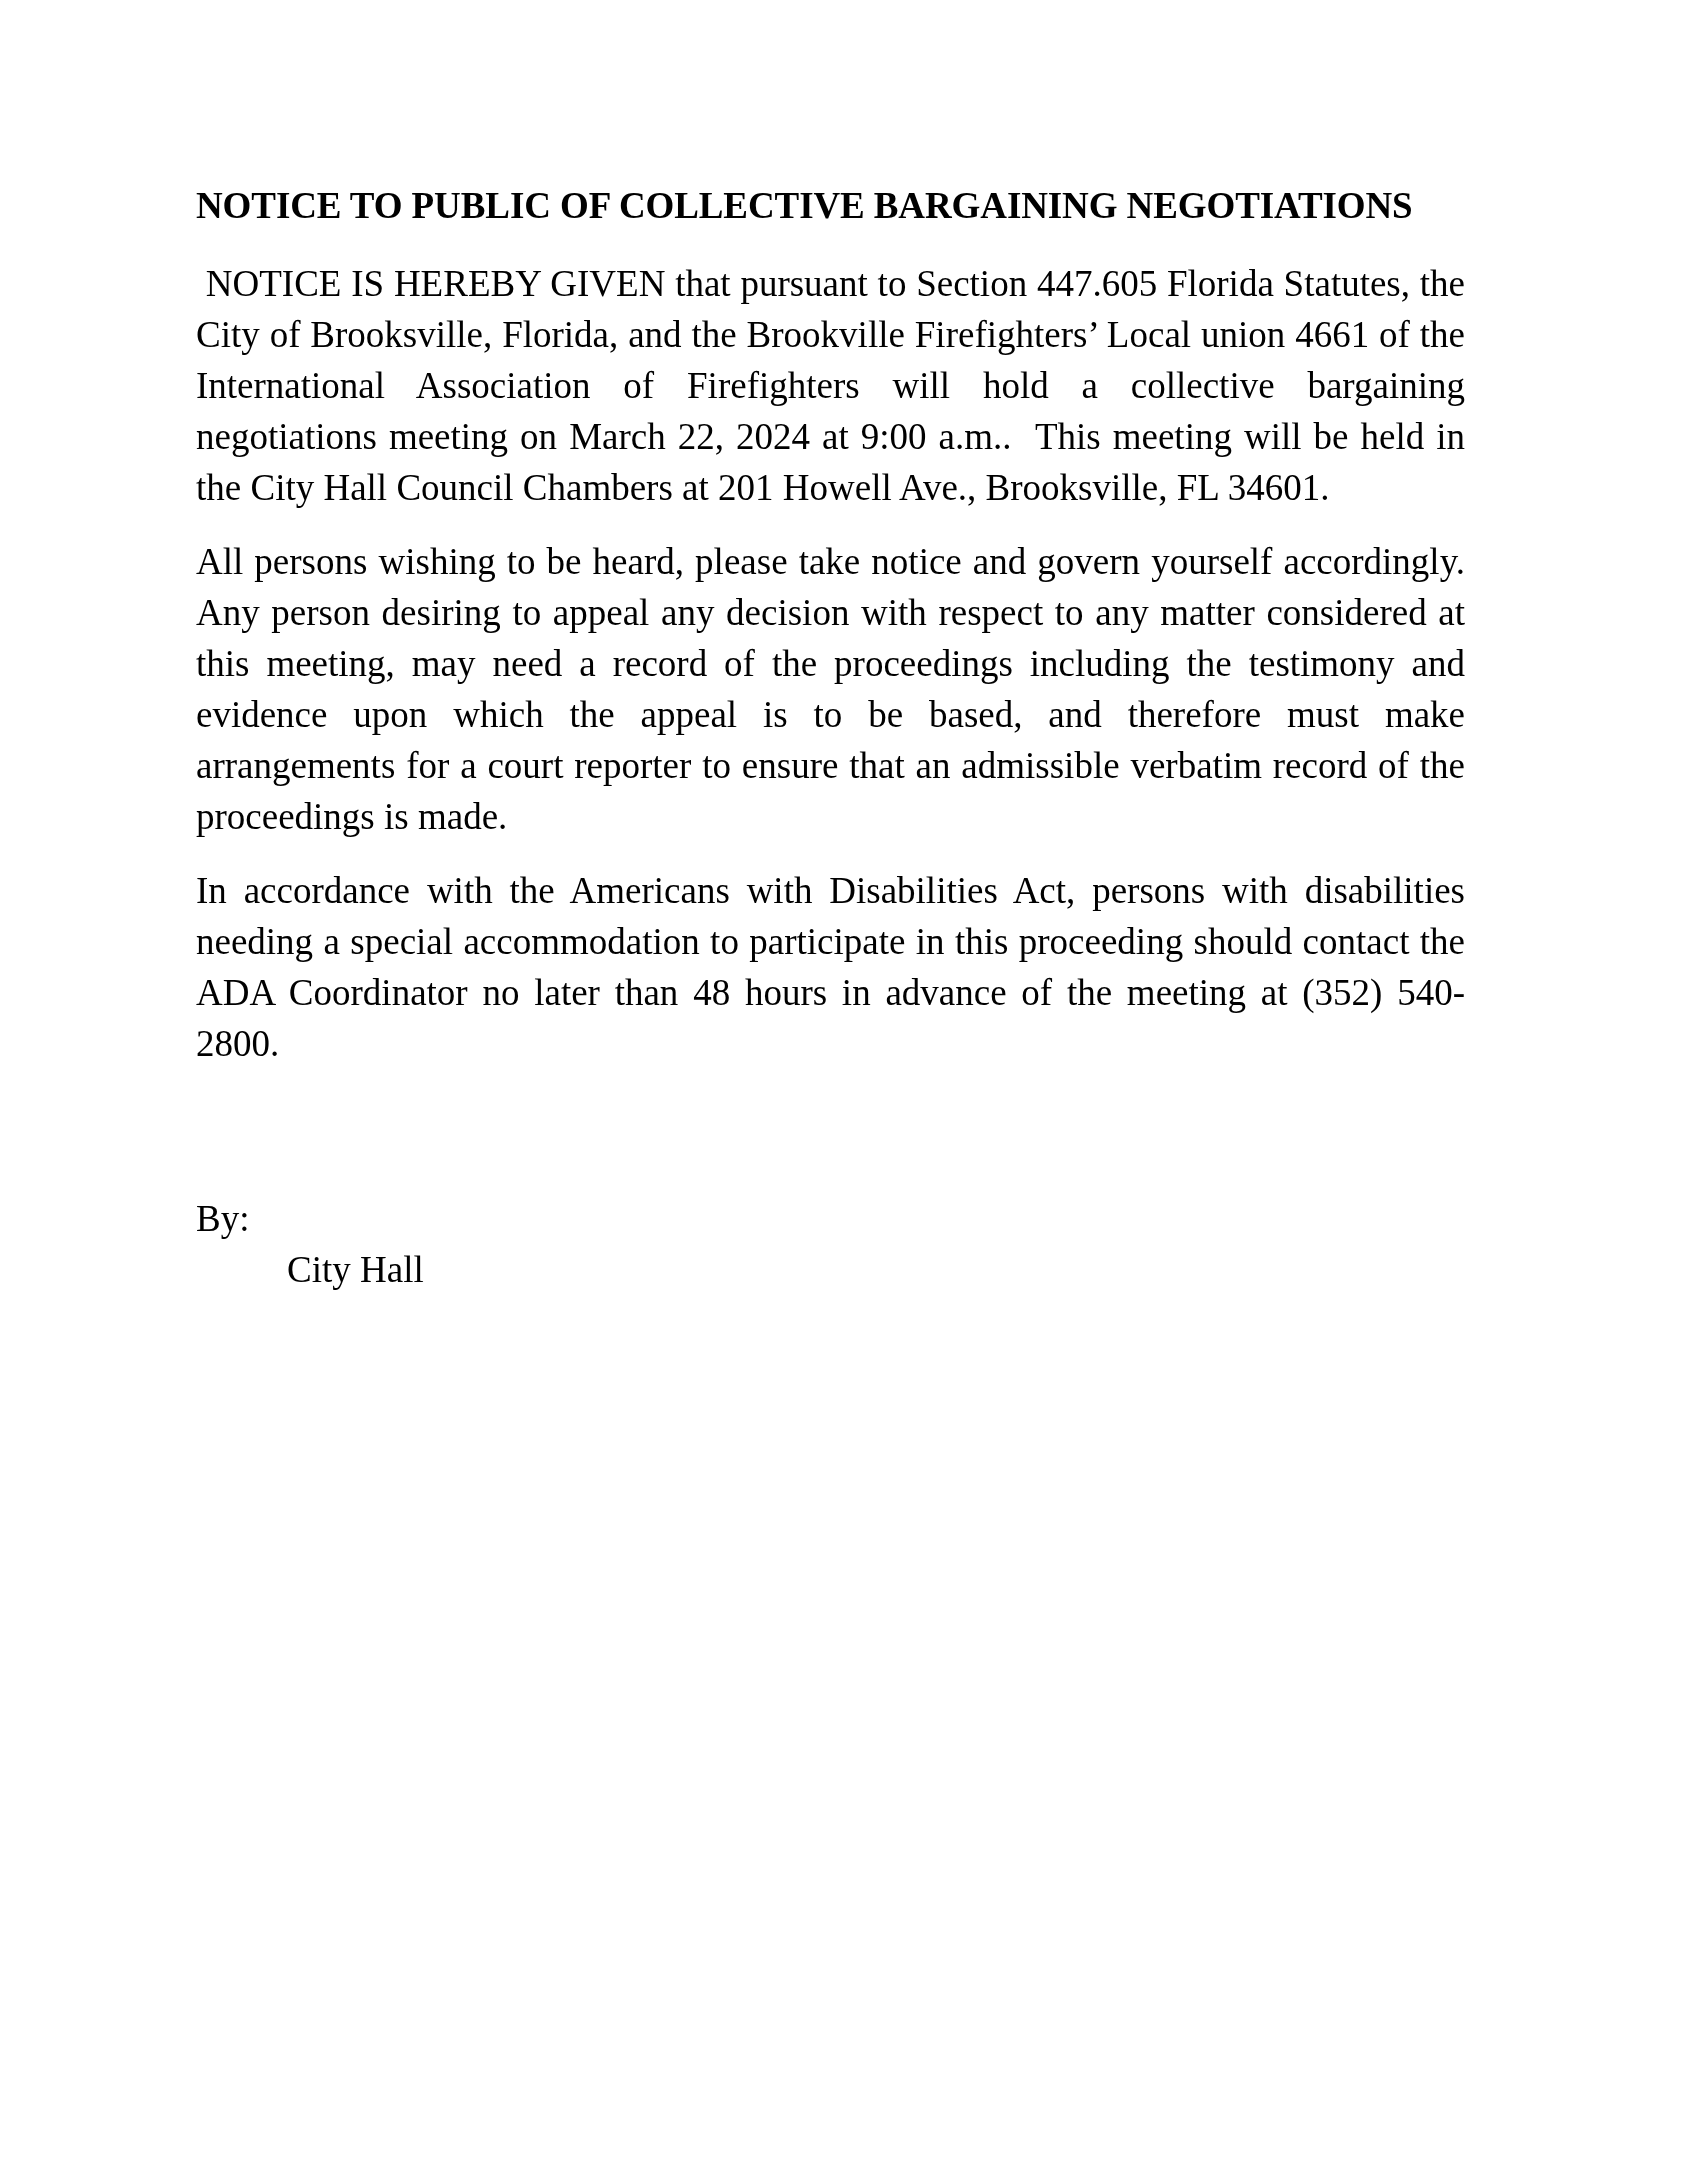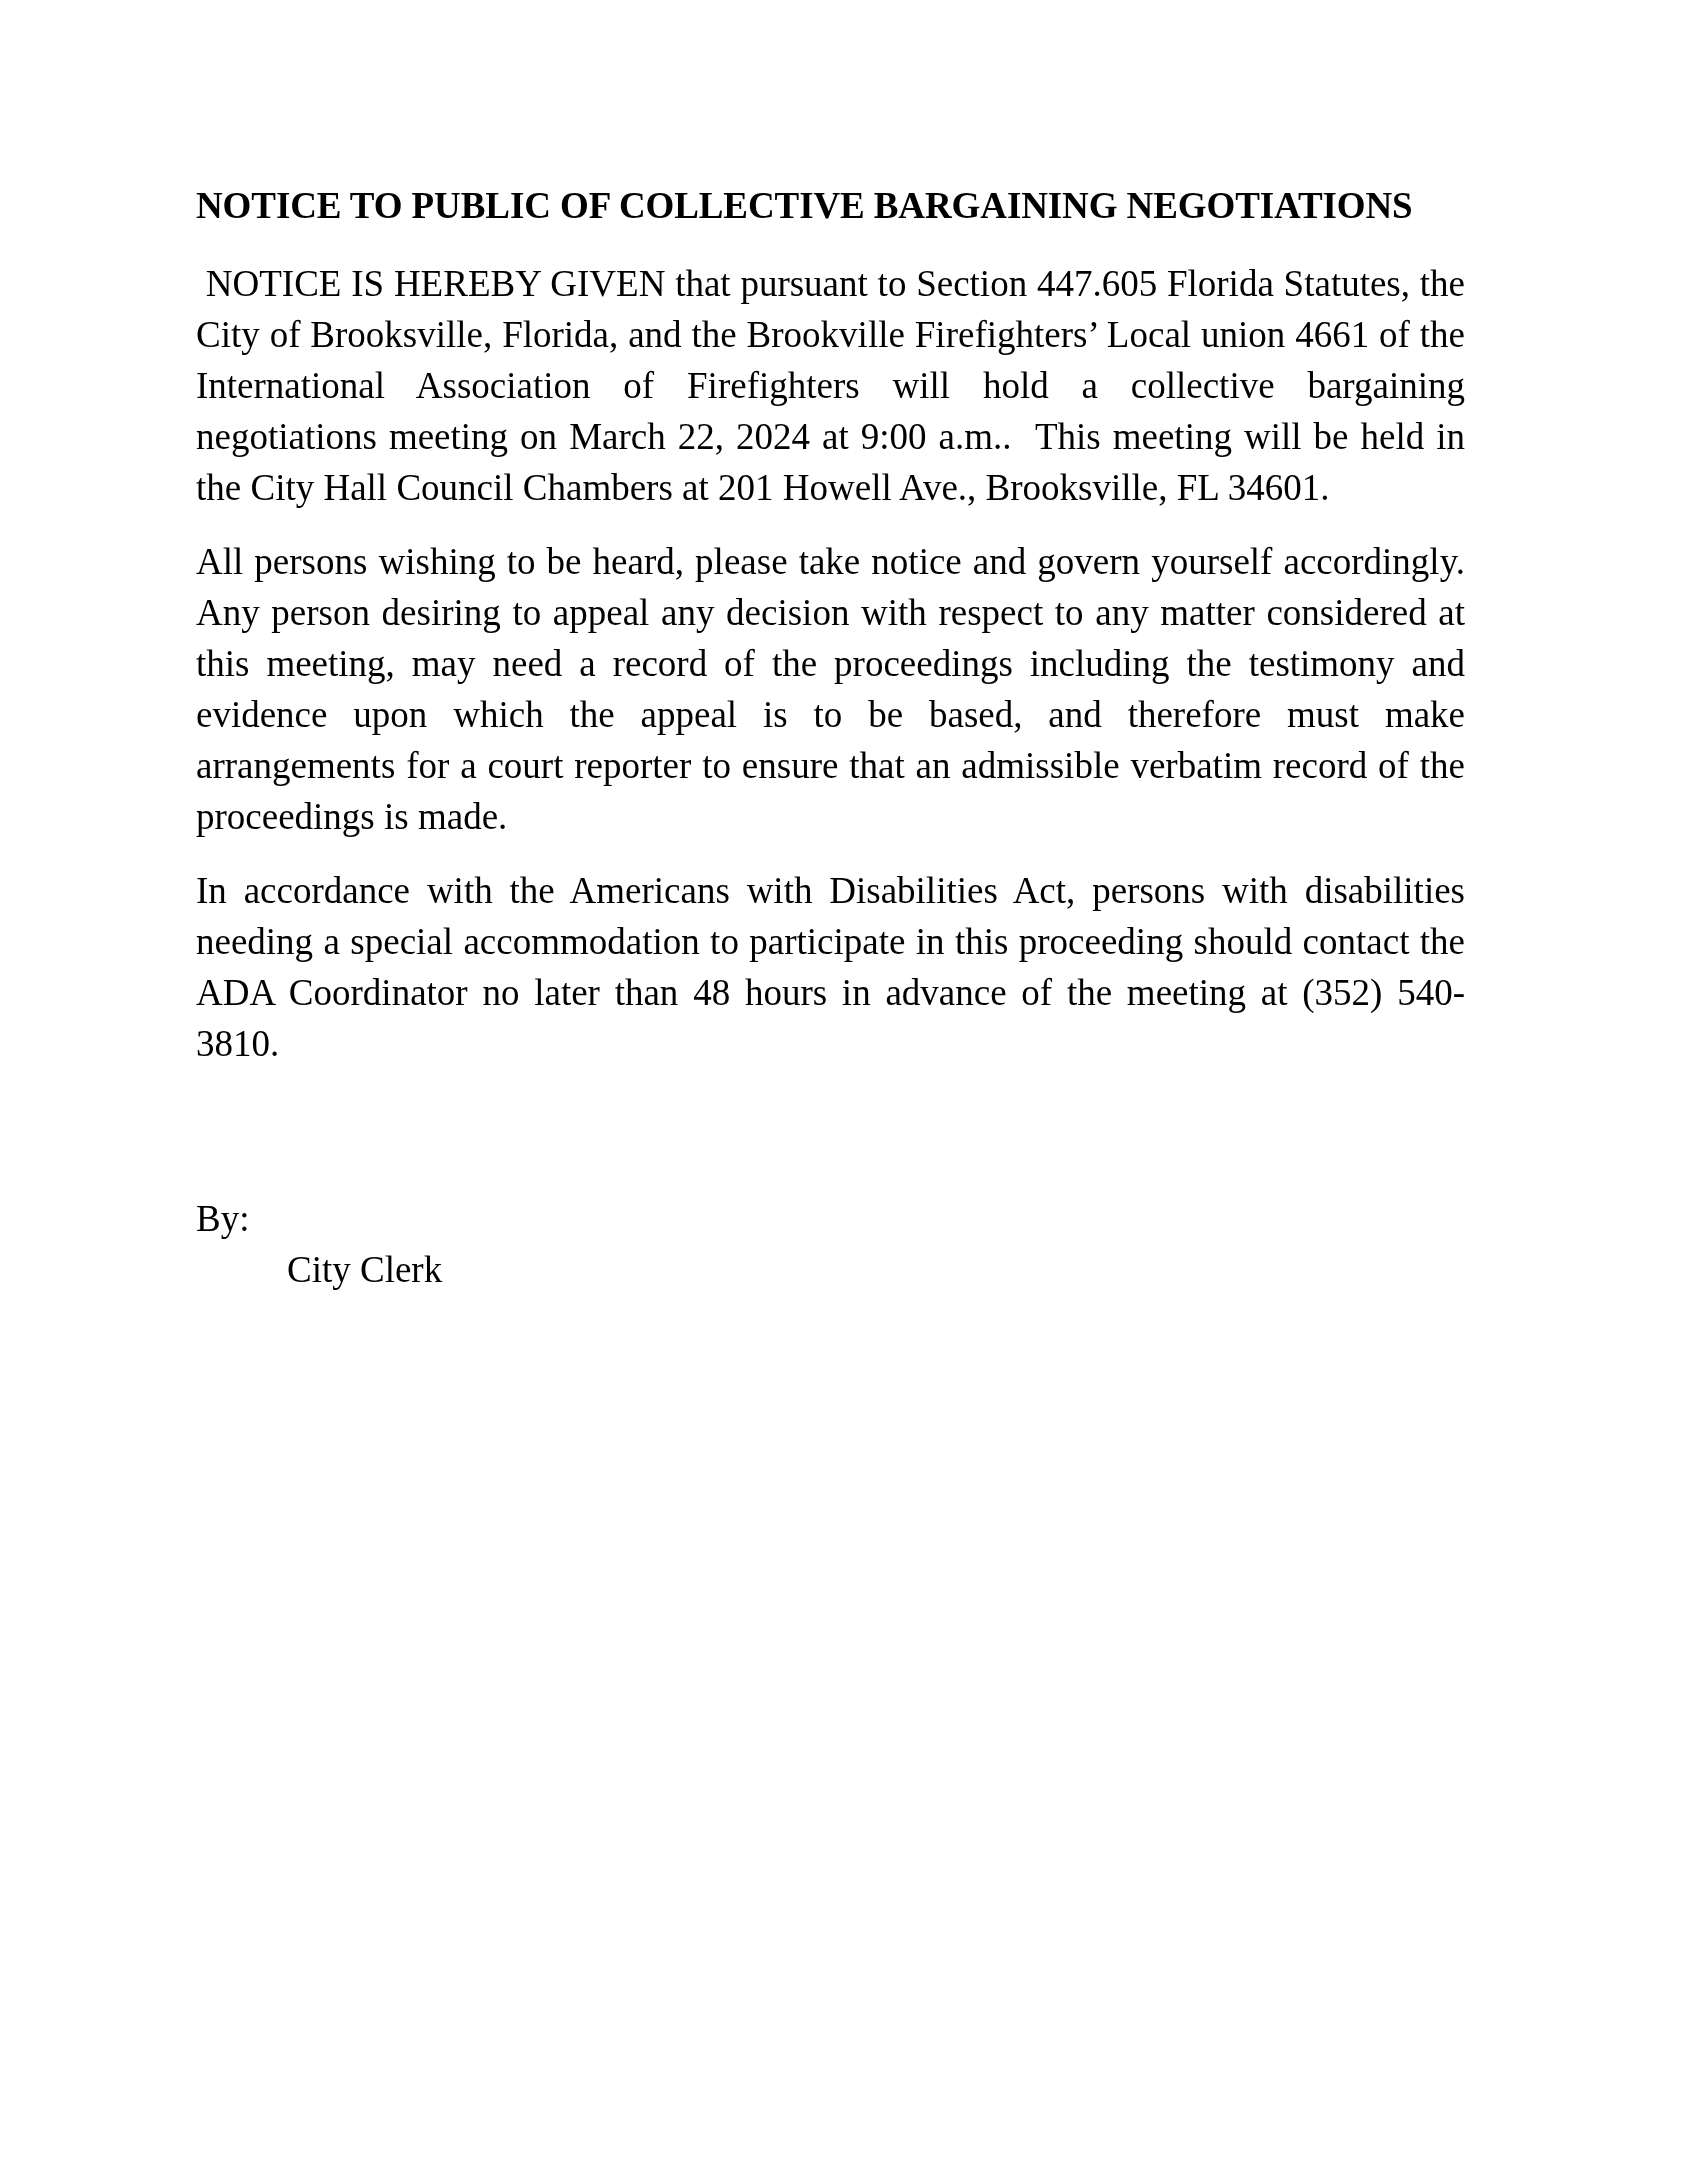--- a/index.html
+++ b/index.html
@@ -86,25 +86,25 @@
 <div class="page">
 
   <div class="doc-body">
 
     <h1 class="doc-title">NOTICE TO PUBLIC OF COLLECTIVE BARGAINING NEGOTIATIONS</h1>
 
     <p class="para"> NOTICE IS HEREBY GIVEN that pursuant to Section 447.605 Florida Statutes, the City of Brooksville, Florida, and the Brookville Firefighters’ Local union 4661 of the International Association of Firefighters will hold a collective bargaining negotiations meeting on March 22, 2024 at 9:00 a.m..  This meeting will be held in the City Hall Council Chambers at 201 Howell Ave., Brooksville, FL 34601.</p>
 
     <p class="para">All persons wishing to be heard, please take notice and govern yourself accordingly. Any person desiring to appeal any decision with respect to any matter considered at this meeting, may need a record of the proceedings including the testimony and evidence upon which the appeal is to be based, and therefore must make arrangements for a court reporter to ensure that an admissible verbatim record of the proceedings is made.</p>
 
-    <p class="para">In accordance with the Americans with Disabilities Act, persons with disabilities needing a special accommodation to participate in this proceeding should contact the ADA Coordinator no later than 48 hours in advance of the meeting at (352) 540-3810.</p>
+    <p class="para">In accordance with the Americans with Disabilities Act, persons with disabilities needing a special accommodation to participate in this proceeding should contact the ADA Coordinator no later than 48 hours in advance of the meeting at (352) 540-2800.</p>
 
   </div>
 
   <div class="signature-block">
     <div class="sig-row">
       <span class="sig-label">By:</span>
     </div>
-    <div class="sig-second-line">City Clerk</div>
+    <div class="sig-second-line">City Hall</div>
   </div>
 
 </div>
 
 
 </body></html>

